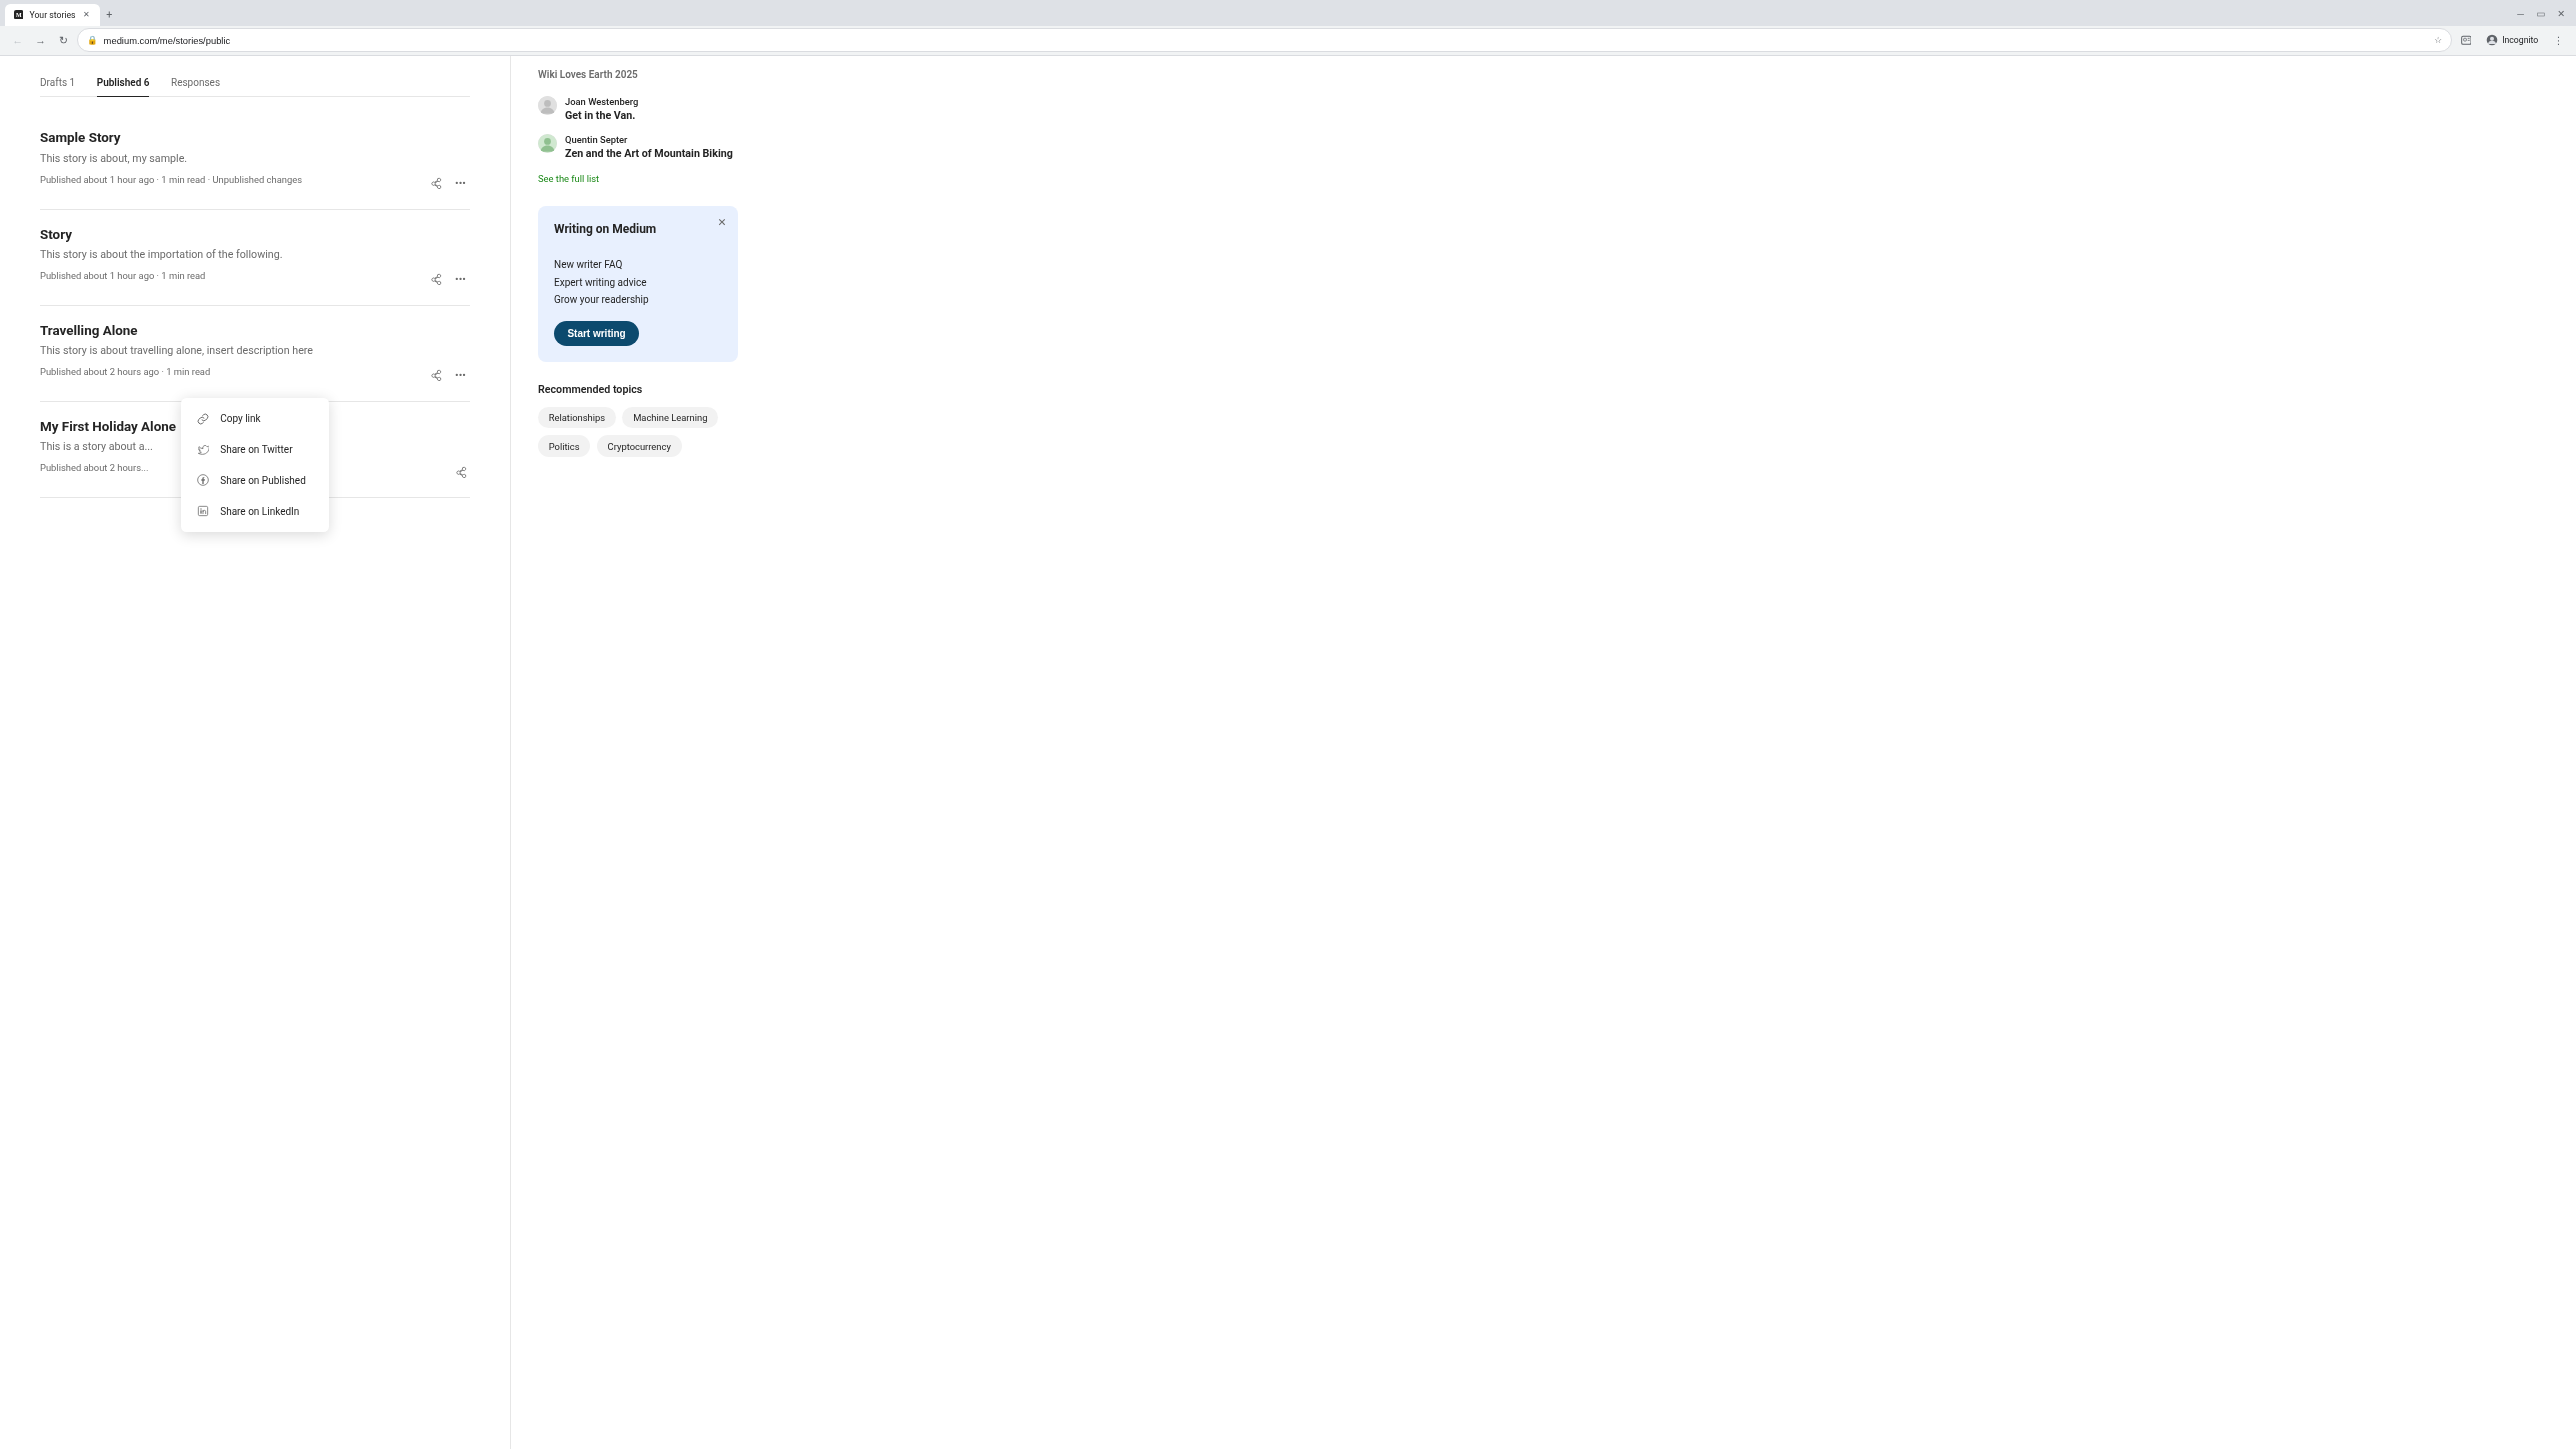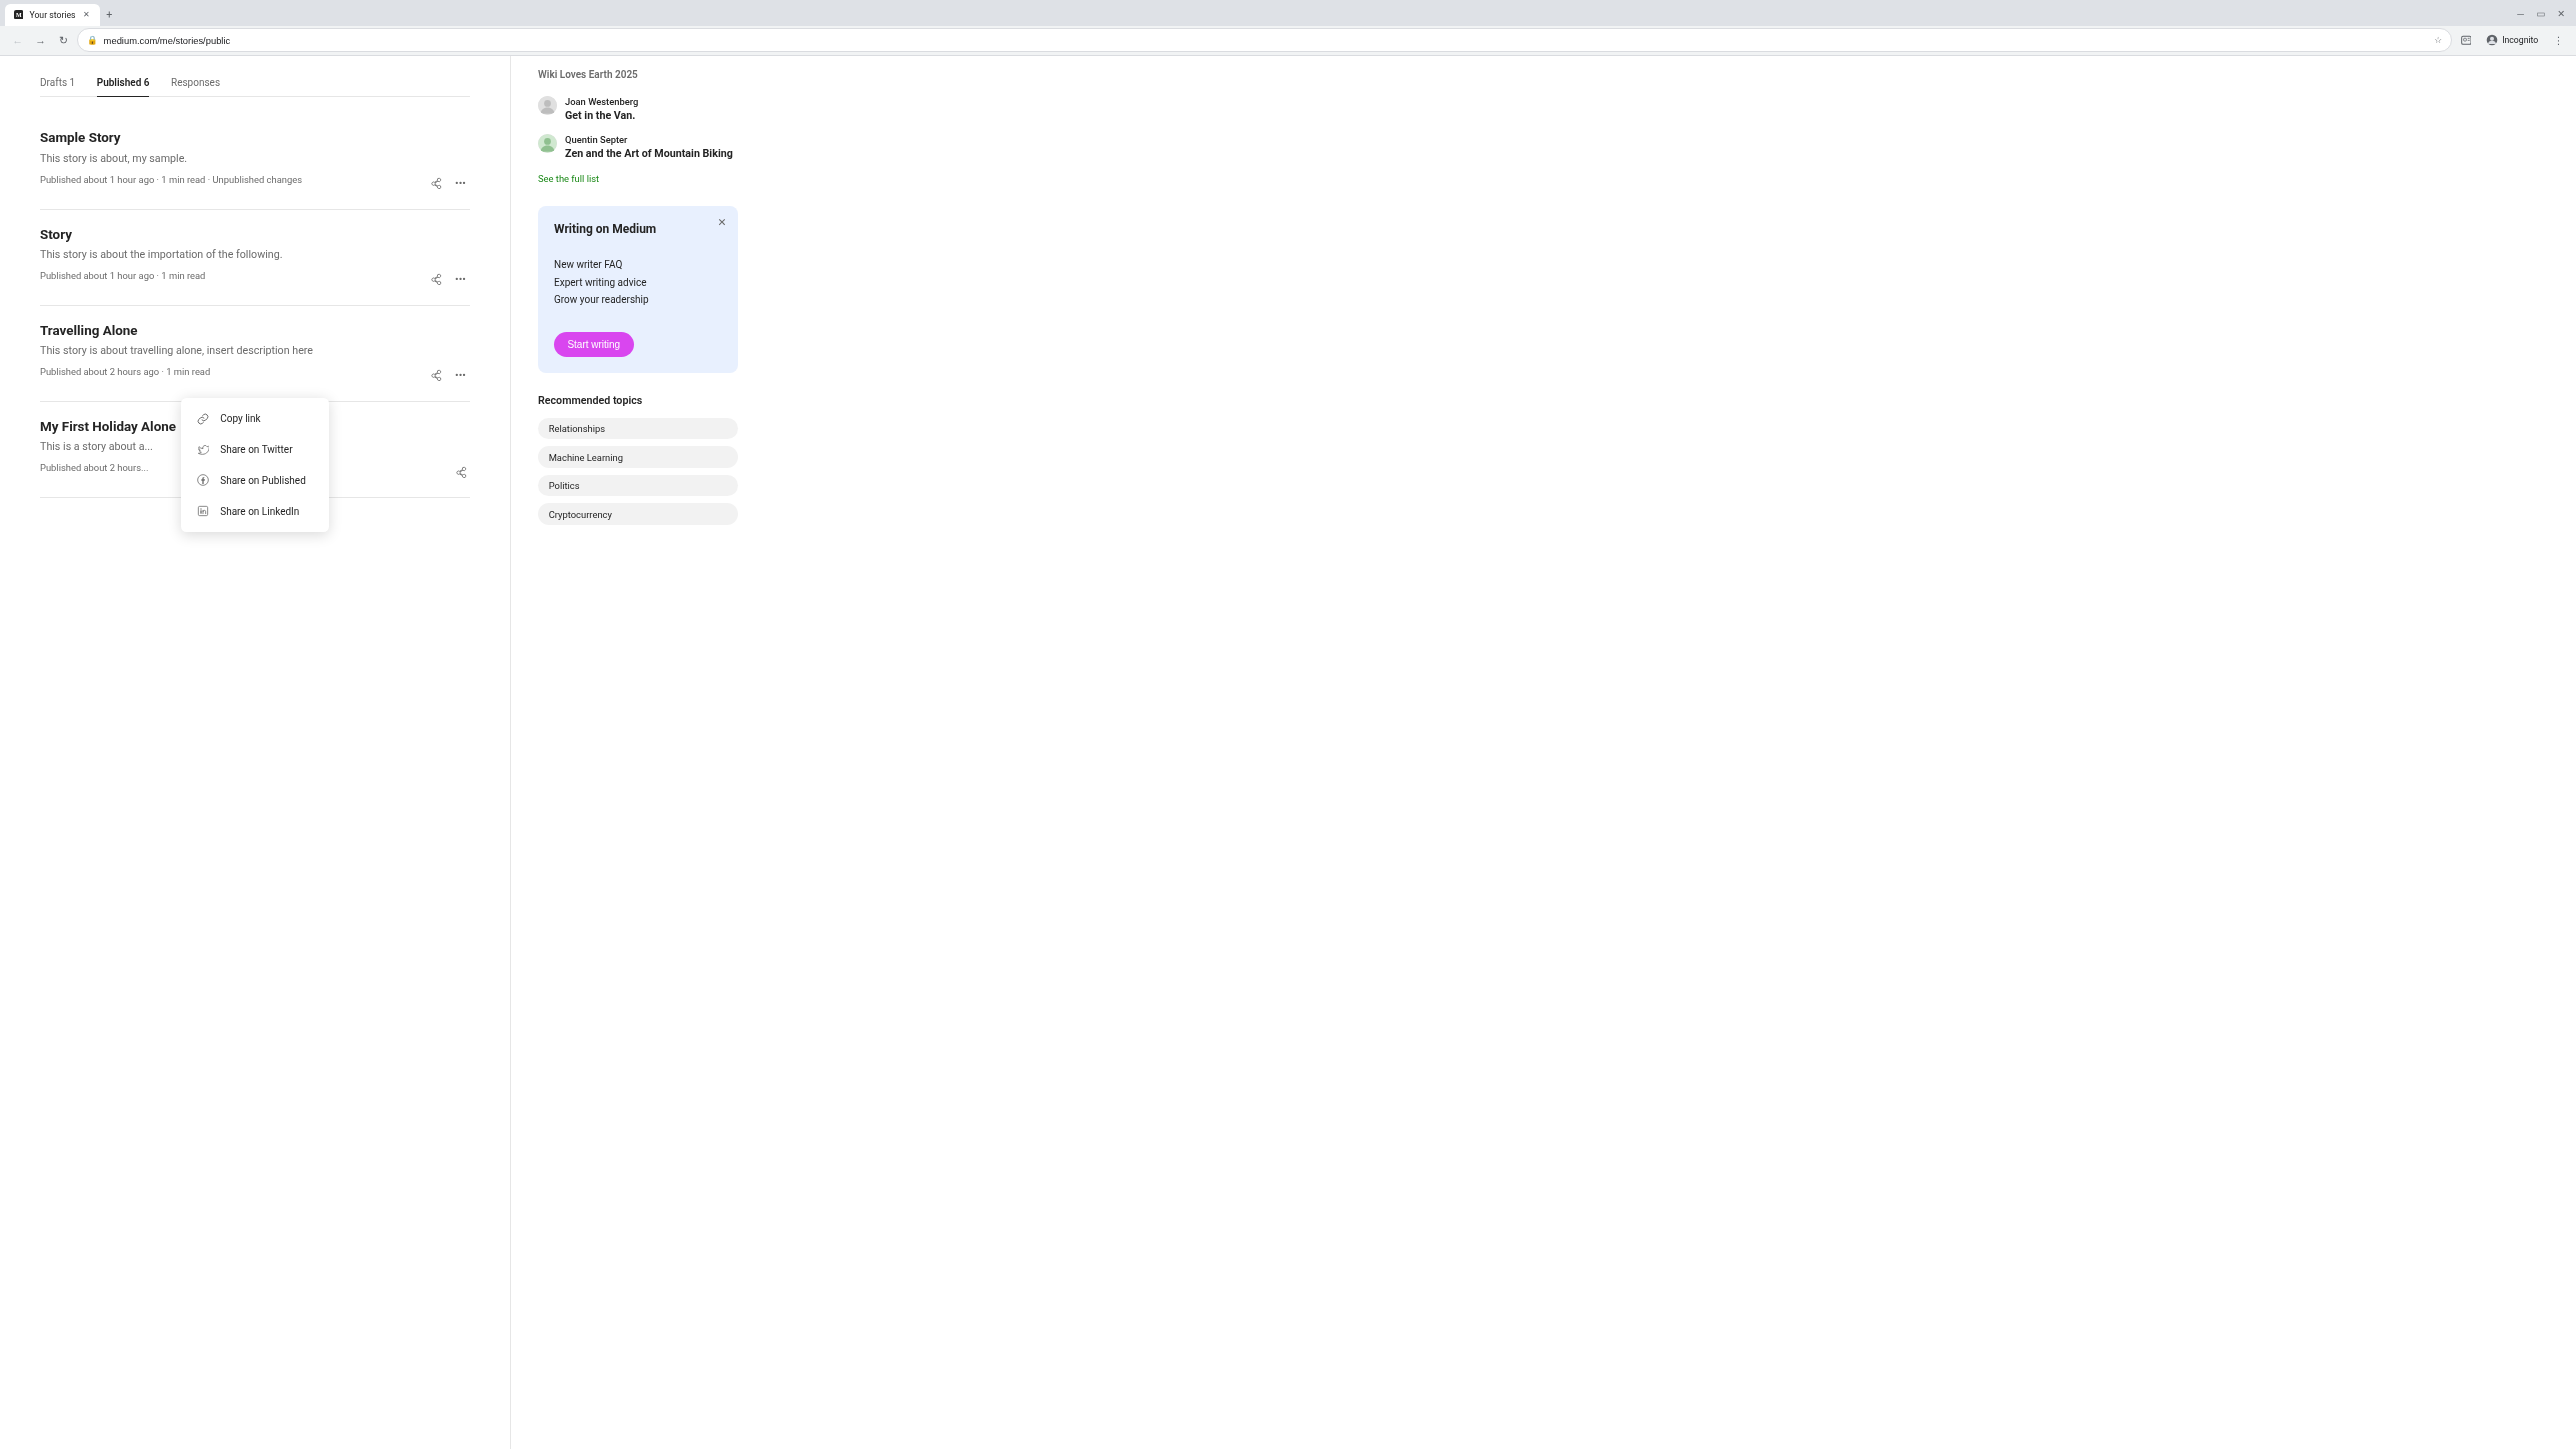--- a/index.html
+++ b/index.html
@@ -332,43 +332,42 @@
       margin-bottom: 23px;
     }
     .writing-card-link {
       font-size: 10px;
       color: #242424;
       display: block;
       margin-bottom: 6.7px;
       cursor: pointer;
     }
     .start-writing-btn {
-      margin-top: 20px;
-      background: #d946ef;
+      margin-top: 9px;
+      background: #0c4a6e;
       color: #fff;
       border: none;
       border-radius: 13.4px;
       padding: 6.7px 13.4px;
       font-size: 10px;
       cursor: pointer;
-      font-weight: 400;
+      font-weight: 700;
     }
 
     
     .topics-title {
       font-size: 10.7px;
       font-weight: 600;
       color: #242424;
       margin-bottom: 10.7px;
     }
     .topics-grid {
       display: flex;
       flex-wrap: wrap;
       gap: 6.7px;
-      flex-direction: column;
     }
     .topic-tag {
       background: #f2f2f2;
       border-radius: 13.4px;
       padding: 5.4px 10.7px;
       font-size: 9.4px;
       color: #242424;
       cursor: pointer;
     }
 

